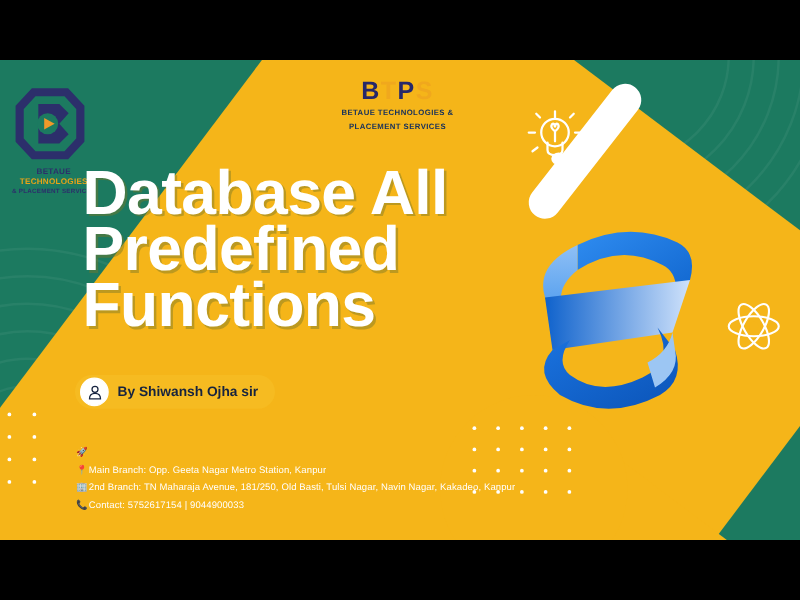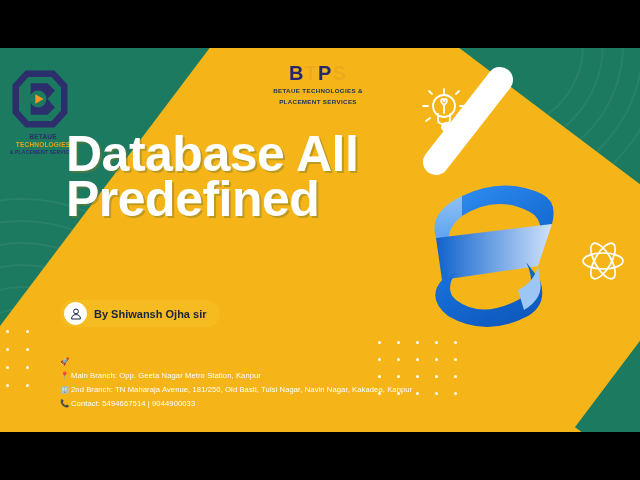--- a/index.html
+++ b/index.html
@@ -209,20 +209,21 @@
 
     <div class="btps">
       <div class="btps-word"><span class="n">B</span><span class="o">T</span><span class="n">P</span><span class="o">S</span></div>
       <div class="btps-sub">BETAUE TECHNOLOGIES &amp;</div>
       <div class="btps-sub">PLACEMENT SERVICES</div>
     </div>
 
     <div class="title">
       <span>Database All</span>
       <span>Predefined</span>
+      <span>Functions</span>
     </div>
 
     <div class="pill">
       <span class="pill-ava">
         <svg width="14" height="14" viewBox="0 0 14 14">
           <circle cx="7" cy="4.4" r="2.4" fill="none" stroke="#16233f" stroke-width="1"></circle>
           <path d="M2.6 12 Q2.6 7.6 7 7.6 Q11.4 7.6 11.4 12 Z" fill="none" stroke="#16233f" stroke-width="1"></path>
         </svg>
       </span>
       <span class="pill-text">By Shiwansh Ojha sir</span>
@@ -235,18 +236,18 @@
       <div class="f-row">
         <span class="f-ico">📍</span>
         <span class="f-txt">Main Branch: Opp. Geeta Nagar Metro Station, Kanpur</span>
       </div>
       <div class="f-row">
         <span class="f-ico">🏢</span>
         <span class="f-txt">2nd Branch: TN Maharaja Avenue, 181/250, Old Basti, Tulsi Nagar, Navin Nagar, Kakadeo, Kanpur</span>
       </div>
       <div class="f-row">
         <span class="f-ico">📞</span>
-        <span class="f-txt">Contact: 5494667514 | 9044900033</span>
+        <span class="f-txt">Contact: 5752617154 | 9044900033</span>
       </div>
     </div>
 
   </div>
 </div>
 
 </body></html>

